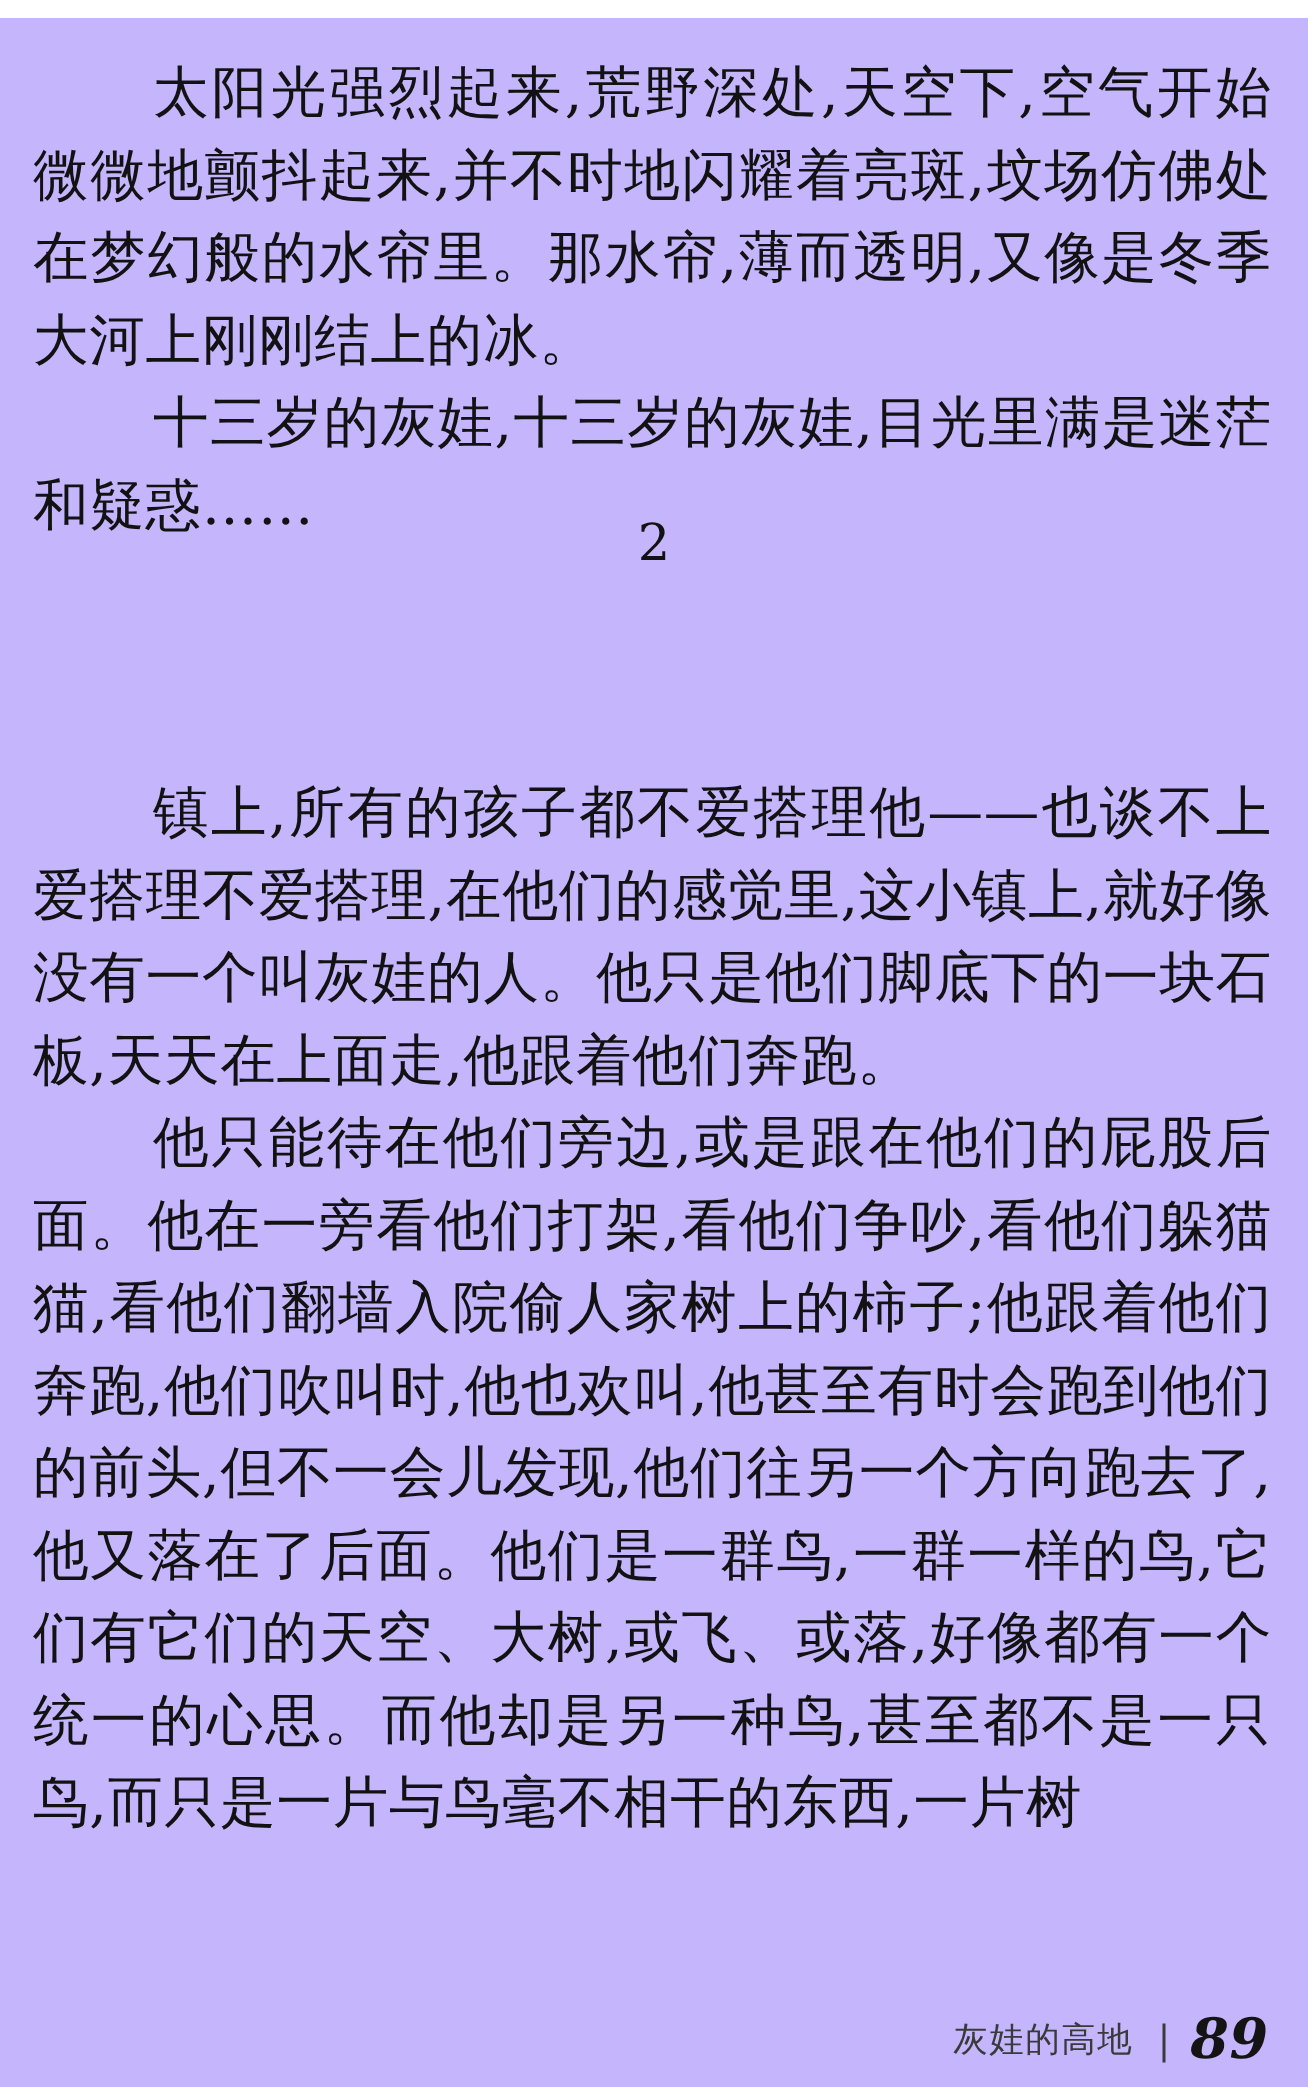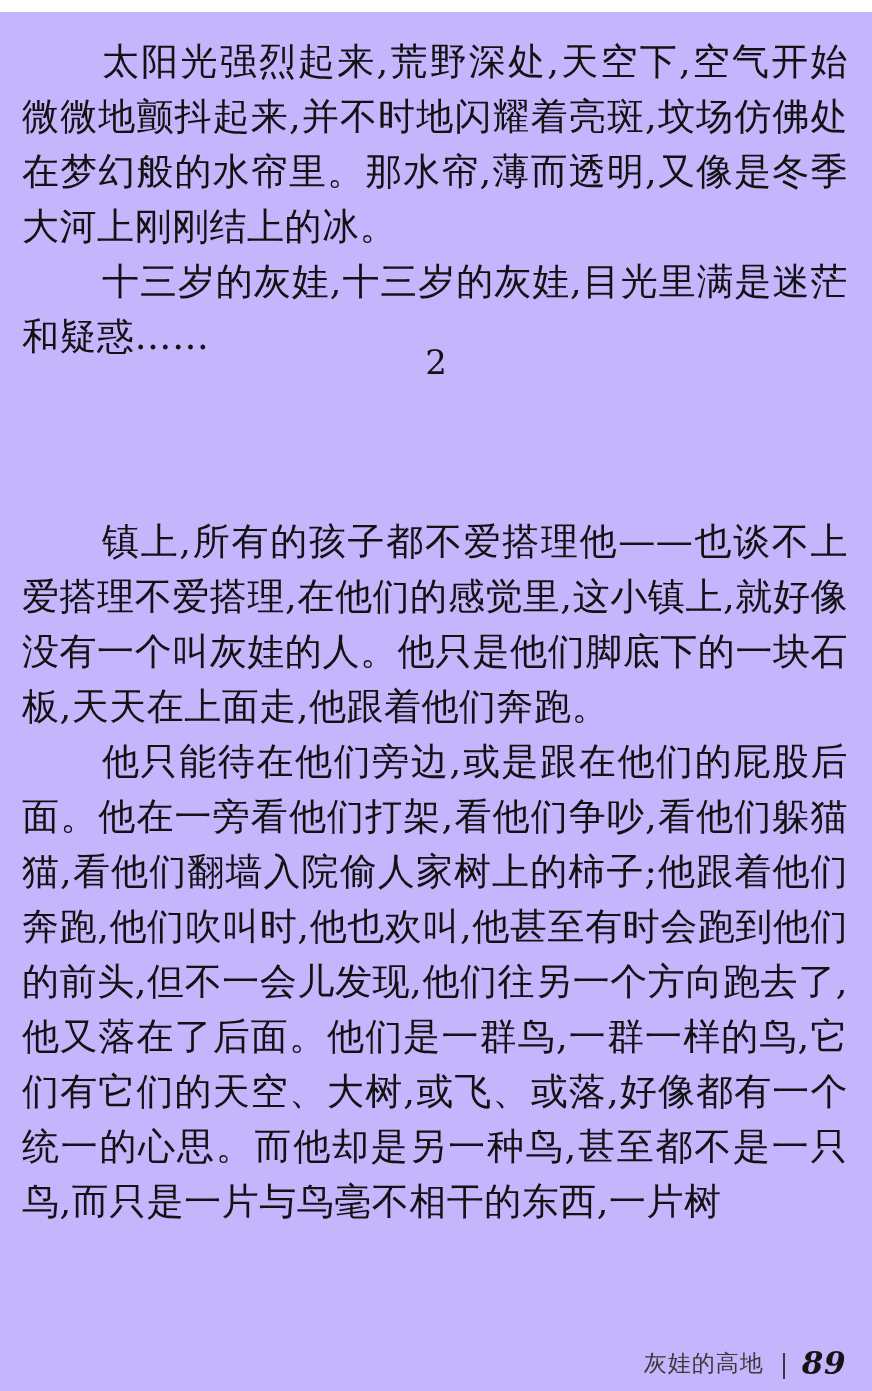--- a/index.html
+++ b/index.html
@@ -88,21 +88,21 @@
     width: 2px;
     height: 26px;
     background: #3a3a3a;
     margin: 0 17px 0 19px;
     position: relative;
     top: 3px;
   }
 
   .footer-page {
     font-family: "DejaVu Serif", "Liberation Serif", serif;
-    font-size: 31px;
+    font-size: 37px;
     font-style: italic;
     font-weight: 600;
     color: #141414;
     letter-spacing: 0.5px;
   }
 </style>
 </head>
 <body>
 
 <div class="page">

